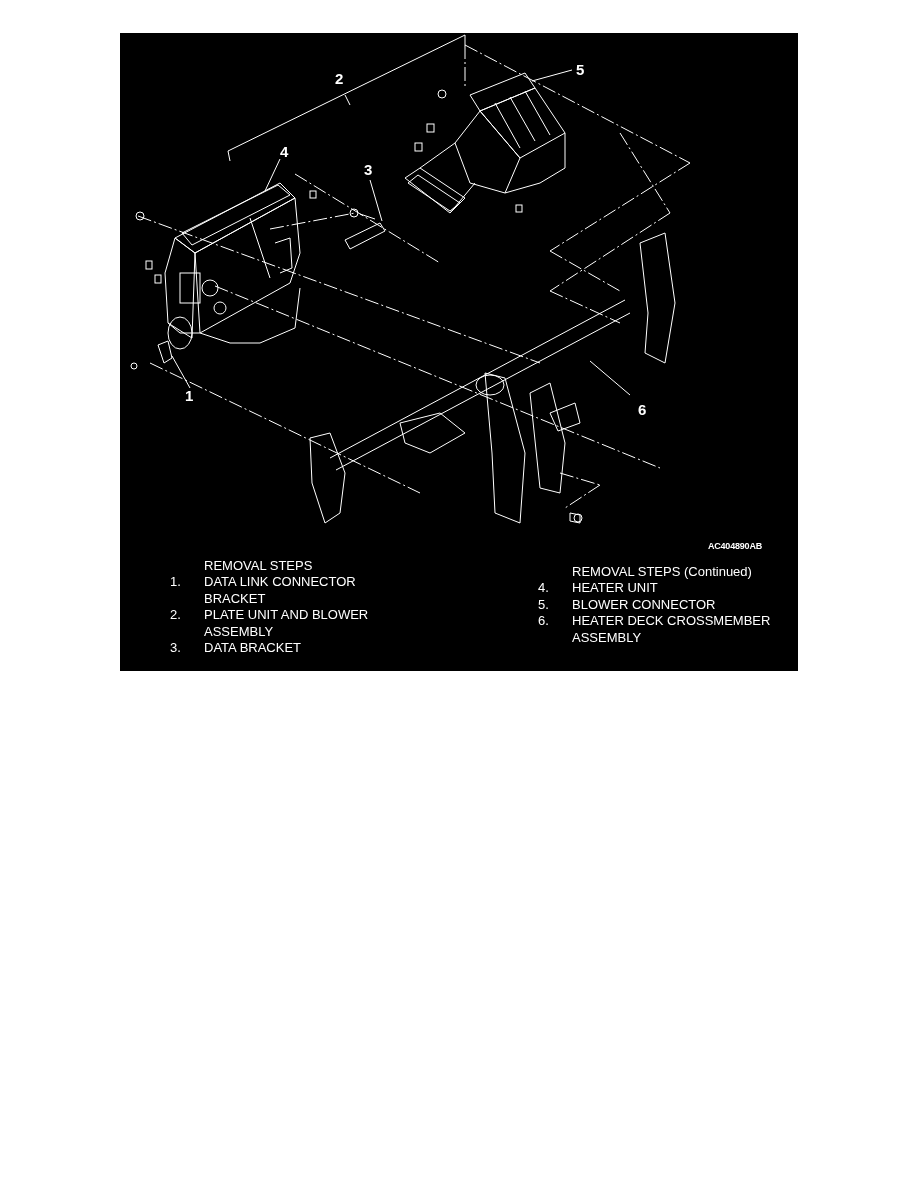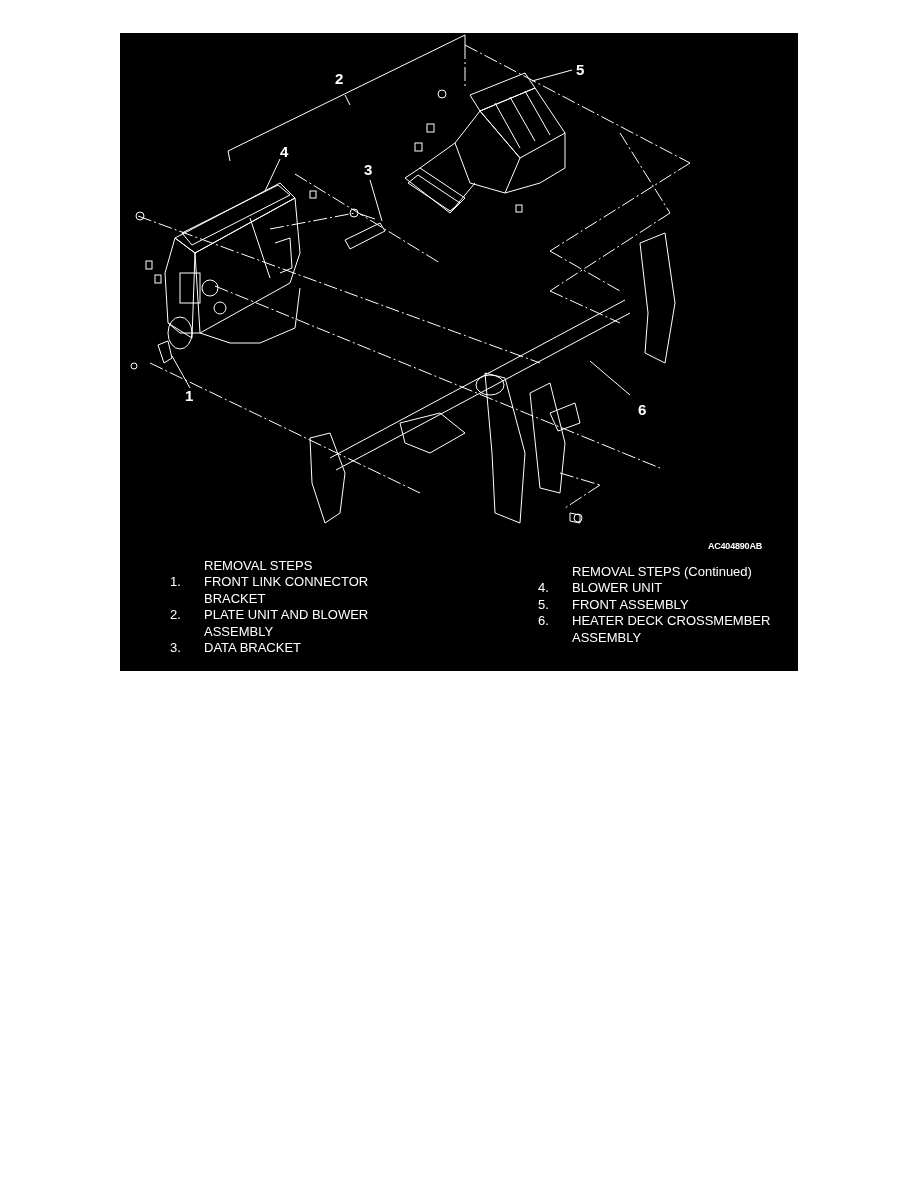--- a/index.html
+++ b/index.html
@@ -122,21 +122,21 @@
   <span class="callout" style="left:244px;top:128px;">3</span>
   <span class="callout" style="left:65px;top:354px;">1</span>
   <span class="callout" style="left:518px;top:368px;">6</span>
 
   <span class="figid">AC404890AB</span>
 
   <div class="steps col1">
     <div class="hdr">REMOVAL STEPS</div>
     <div class="row">
       <span class="num">1.</span>
-      <span class="txt">FRONT LINK CONNECTOR</span>
+      <span class="txt">DATA LINK CONNECTOR</span>
     </div>
     <div class="row">
       <span class="num"></span>
       <span class="txt">BRACKET</span>
     </div>
     <div class="row">
       <span class="num">2.</span>
       <span class="txt">PLATE UNIT AND BLOWER</span>
     </div>
     <div class="row">
@@ -146,25 +146,25 @@
     <div class="row">
       <span class="num">3.</span>
       <span class="txt">DATA BRACKET</span>
     </div>
   </div>
 
   <div class="steps col2">
     <div class="hdr">REMOVAL STEPS (Continued)</div>
     <div class="row">
       <span class="num">4.</span>
-      <span class="txt">BLOWER UNIT</span>
+      <span class="txt">HEATER UNIT</span>
     </div>
     <div class="row">
       <span class="num">5.</span>
-      <span class="txt">FRONT ASSEMBLY</span>
+      <span class="txt">BLOWER CONNECTOR</span>
     </div>
     <div class="row">
       <span class="num">6.</span>
       <span class="txt">HEATER DECK CROSSMEMBER</span>
     </div>
     <div class="row">
       <span class="num"></span>
       <span class="txt">ASSEMBLY</span>
     </div>
   </div>

